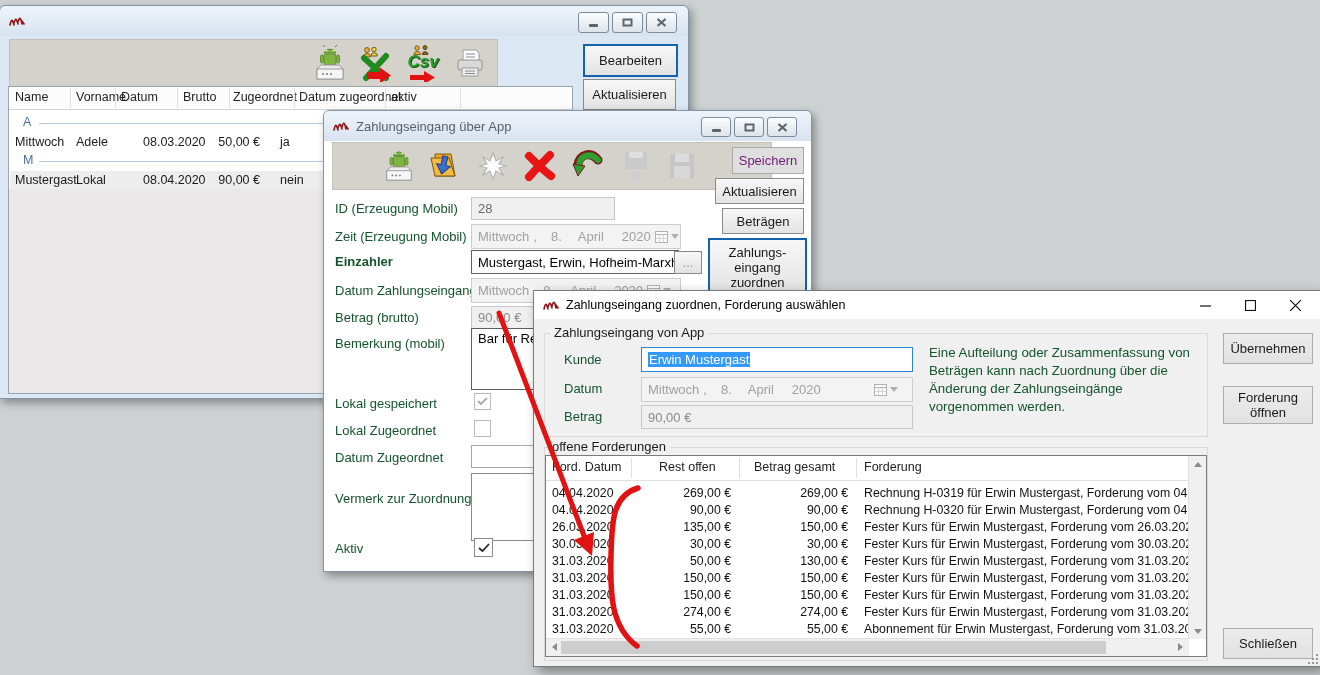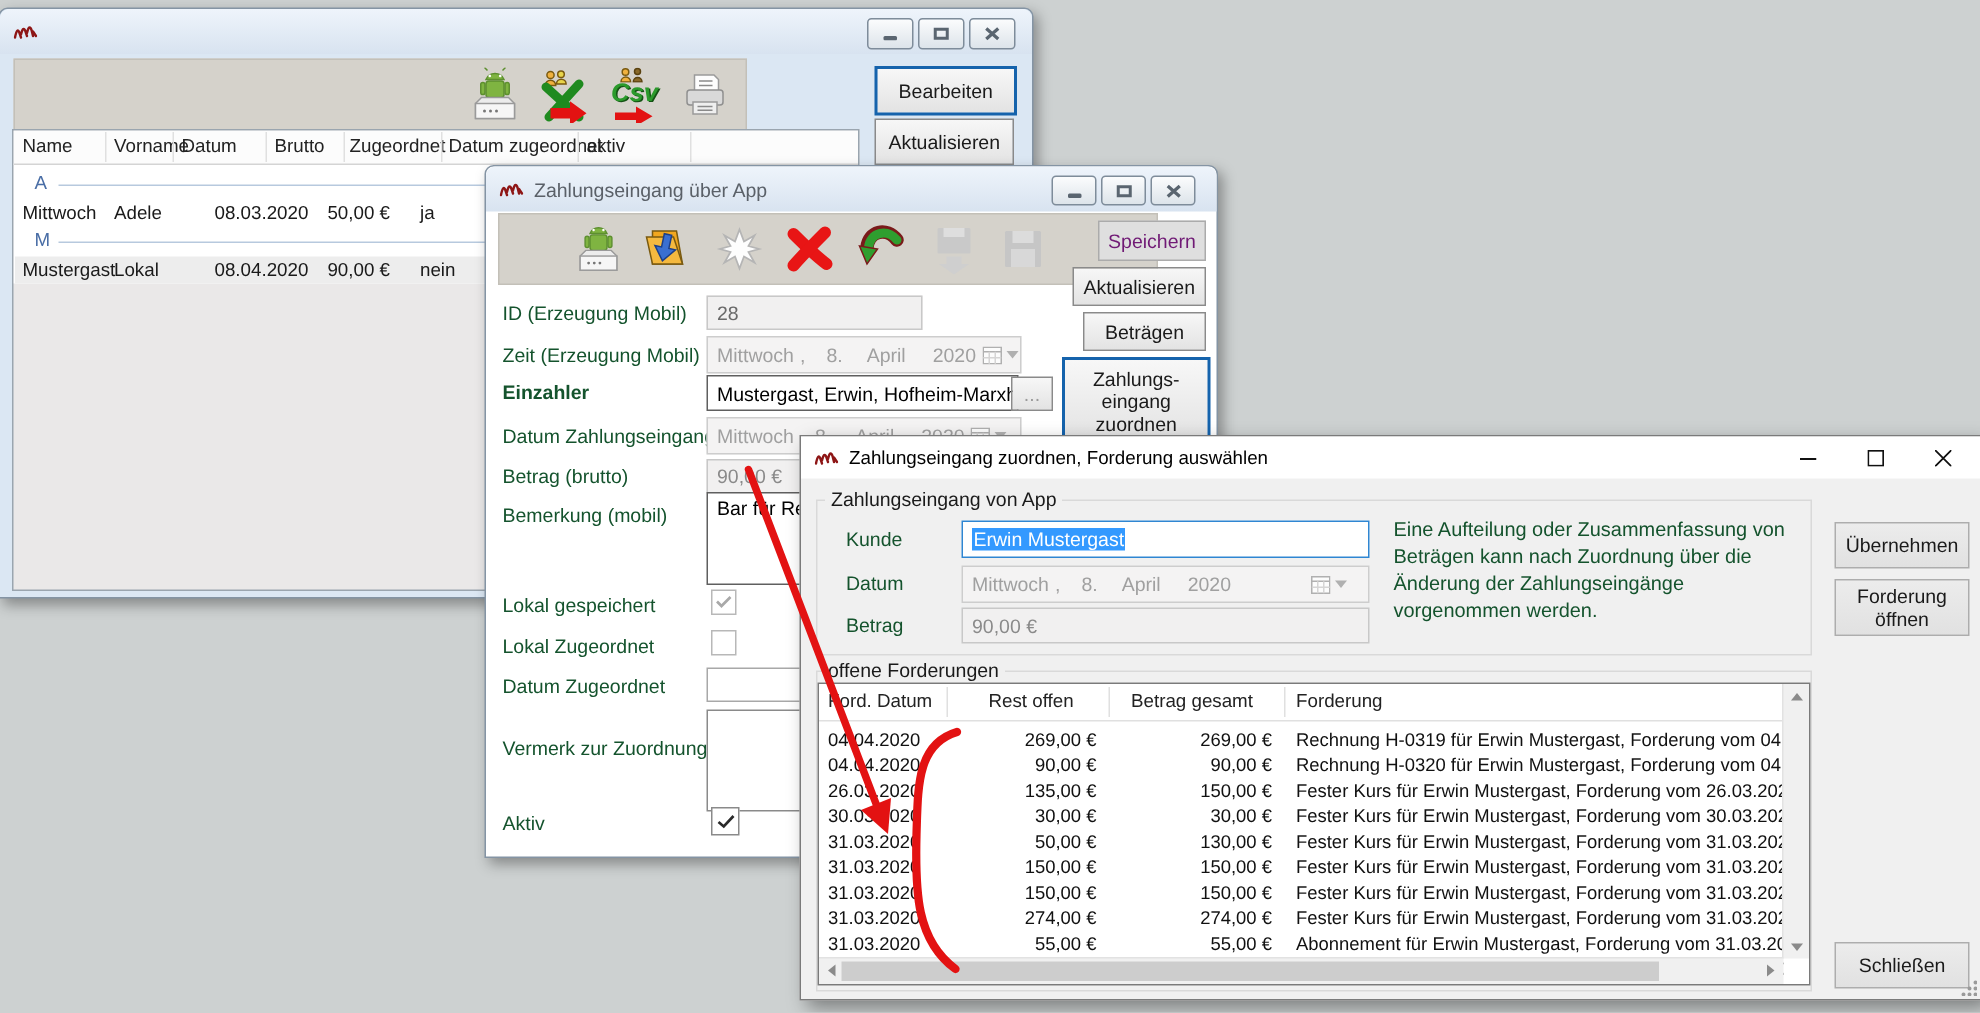--- a/index.html
+++ b/index.html
@@ -543,21 +543,21 @@
       <div class="sbbtn" style="left:0">
           <div class="tri lf"></div>
         </div>
       <div class="thumbh"></div>
       <div class="sbbtn" style="right:0">
           <div class="tri rt"></div>
         </div>
     </div>
   </div>
 
-  <div class="btn" style="left:689px;top:57px;width:88px;height:29px;background:linear-gradient(#ececec,#e1e1e1);border-color:#adadad">
+  <div class="btn" style="left:689px;top:42px;width:88px;height:29px;background:linear-gradient(#ececec,#e1e1e1);border-color:#adadad">
     <span>Übernehmen</span>
   </div>
   <div class="btn" style="left:689px;top:95px;width:88px;height:36px;background:linear-gradient(#ececec,#e1e1e1);border-color:#adadad">
     <span>Forderung</span>
     <span>öffnen</span>
   </div>
   <div class="btn" style="left:689px;top:337px;width:88px;height:29px;background:linear-gradient(#ececec,#e1e1e1);border-color:#adadad">
     <span>Schließen</span>
   </div>
   <div class="grip"></div>

